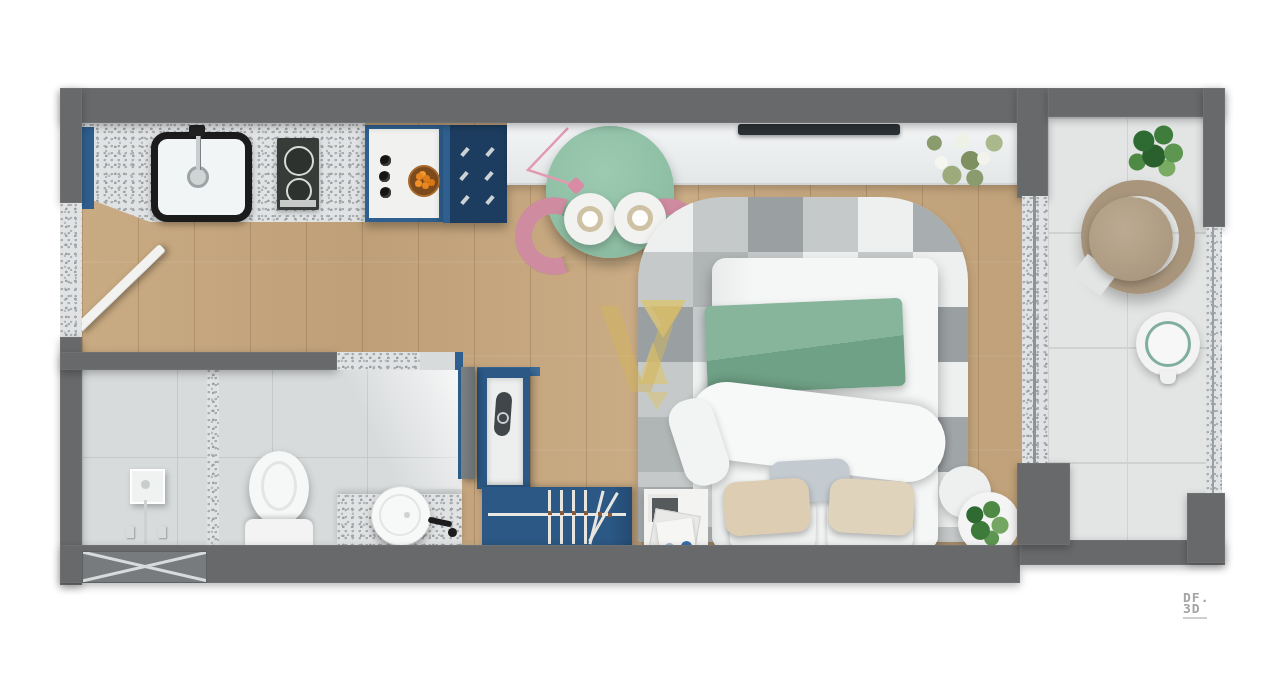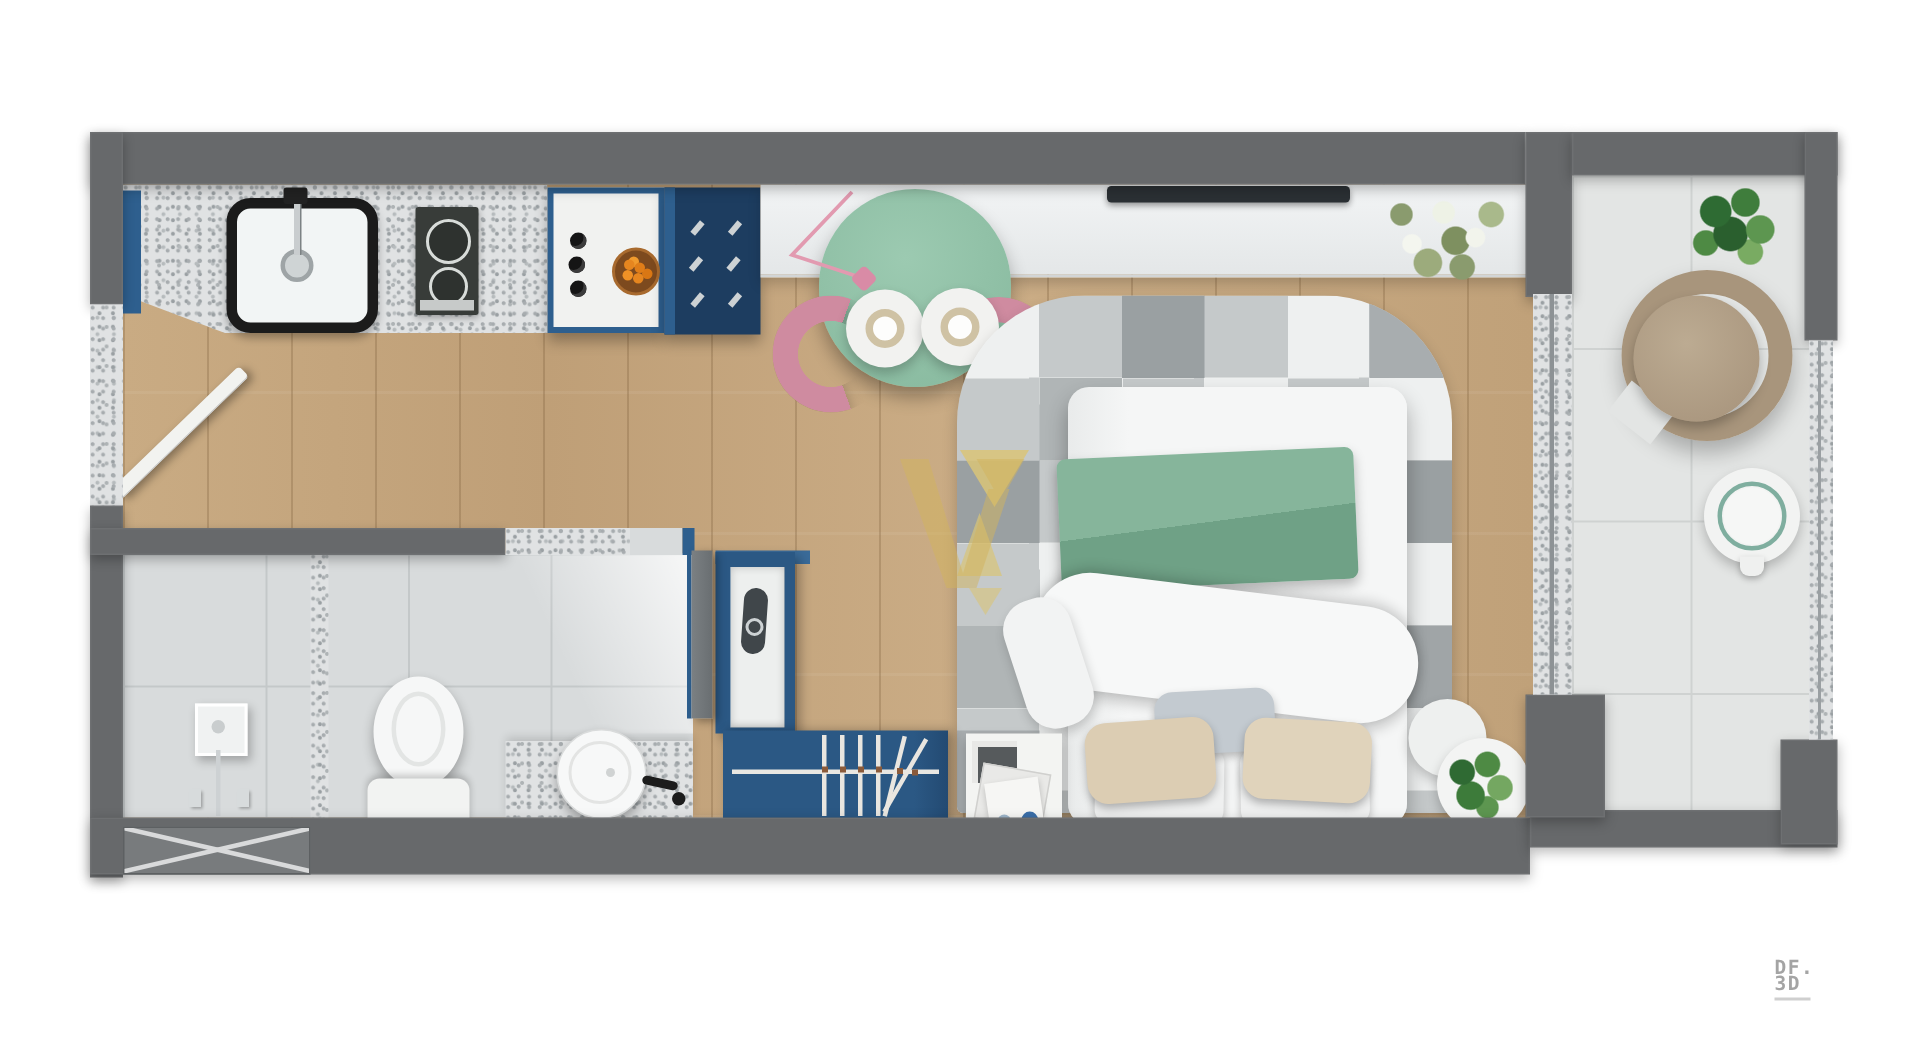--- a/index.html
+++ b/index.html
@@ -236,18 +236,18 @@
   <div class="abs circle" style="left:1149px;top:325px;width:38px;height:38px;background:#f6f7f6;"></div>
   <div class="abs" style="left:1160px;top:371px;width:16px;height:13px;border-radius:0 0 6px 6px;background:#eff0ef;box-shadow:0 2px 4px rgba(0,0,0,.25);"></div>
 
   <svg class="abs" style="left:595px;top:300px;opacity:.5;" width="105" height="100" viewBox="0 0 105 100">
     <polygon points="5,6 24,6 50,92 36,92" fill="var(--watermark-yellow,#d2b45e)"></polygon>
     <polygon points="44,92 64,26 78,26 56,92" fill="var(--watermark-yellow,#d2b45e)"></polygon>
     <polygon points="56,6 88,6 72,34" fill="var(--watermark-yellow,#d2b45e)"></polygon>
   </svg>
 
   <div id="logo" class="abs" style="left:1183px;top:592px;width:44px;">
-    <span style="display:block;margin-top:48px;">DF.</span>
+    <span style="display:block;">DF.</span>
     <span style="display:block;">3D</span>
     <span class="cap"></span>
   </div>
 
 </div>
 
 </body></html>

